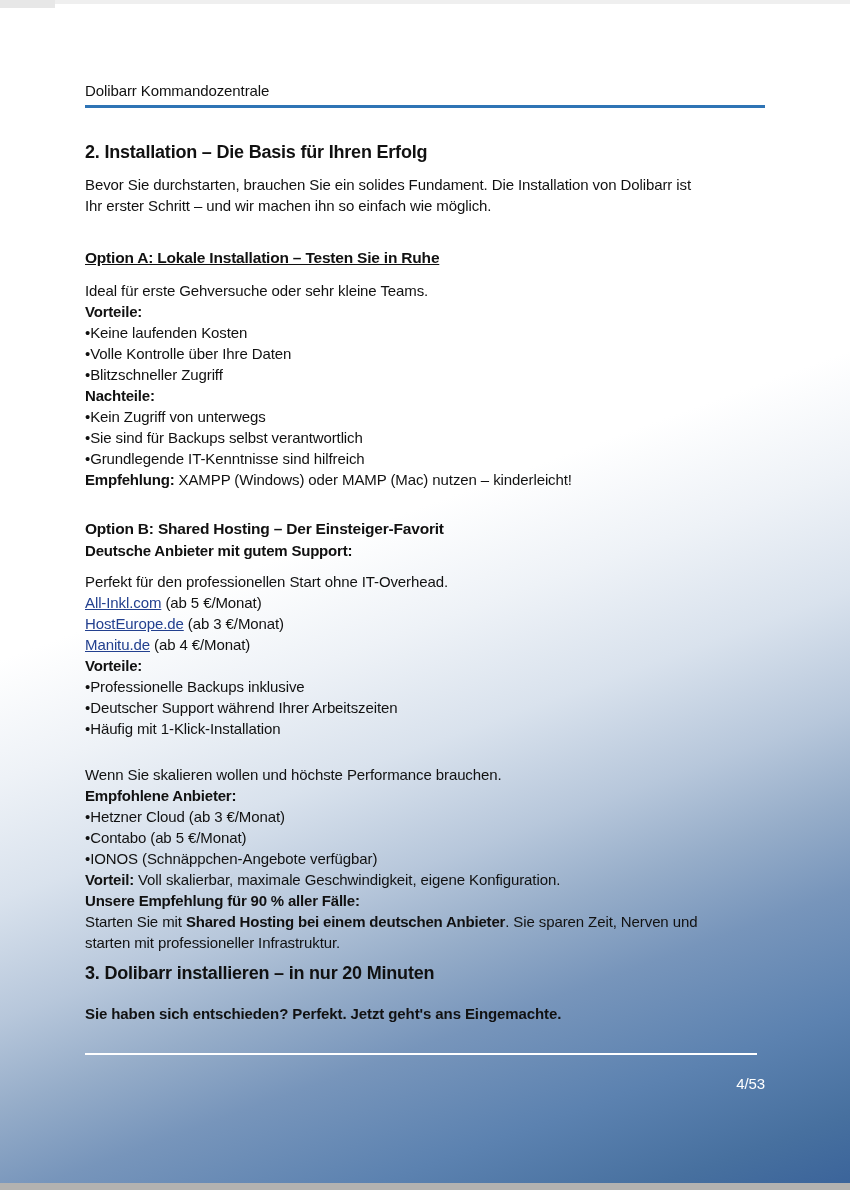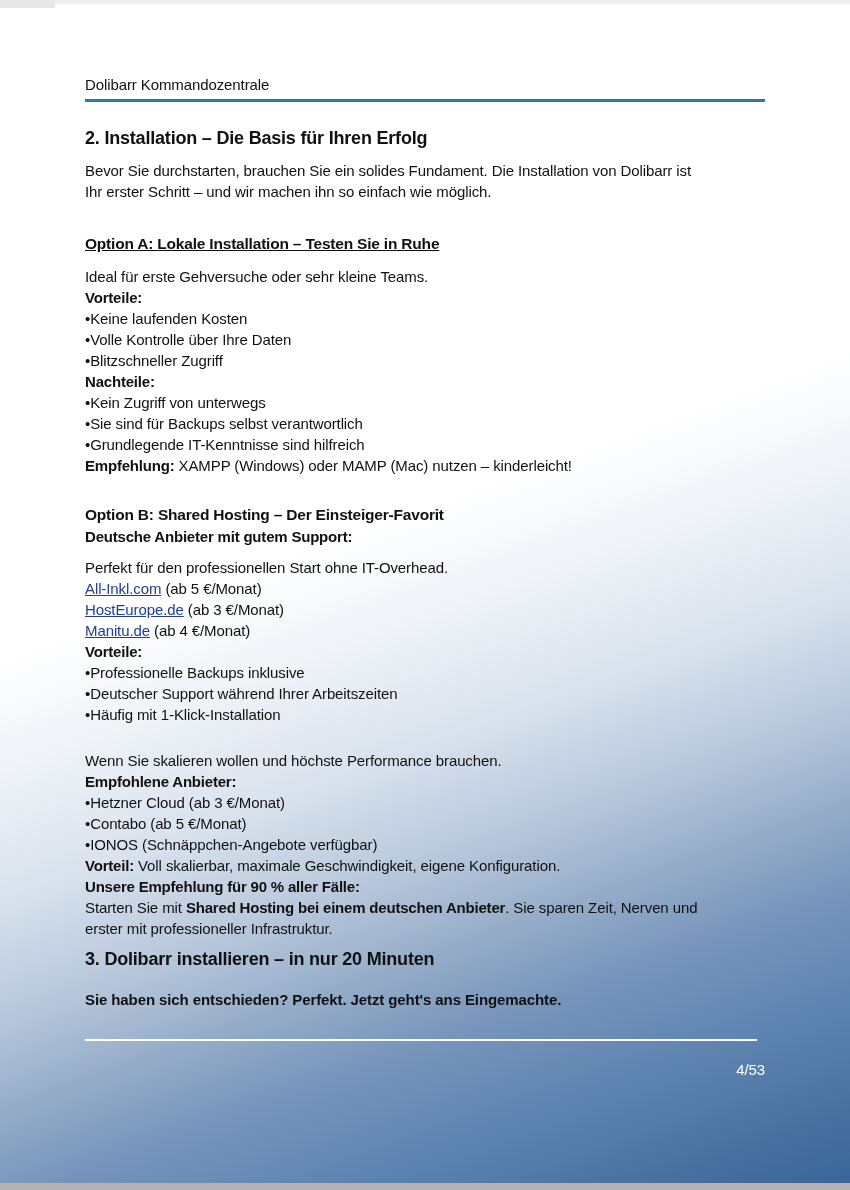--- a/index.html
+++ b/index.html
@@ -13,31 +13,31 @@
       #ffffff 0%, #ffffff 44%,
       #eef2f7 52%, #d9e2ed 60%,
       #b7c7db 68%, #96adc9 74%,
       #7795bb 80%, #5c82b0 88%,
       #47709f 95%, #3a639a 100%);
   }
   .top-strip{position:absolute;top:0;left:0;width:850px;height:4px;background:#efefef;}
   .top-corner{position:absolute;top:0;left:0;width:55px;height:8px;background:#e7e7e7;}
   .bottom-strip{position:absolute;bottom:0;left:0;width:850px;height:7px;background:#b3b2b0;}
   .content{
-    position:absolute;left:85px;top:8px;width:680px;
+    position:absolute;left:85px;top:14px;width:680px;
     padding-top:66px;
     letter-spacing:-0.1px;
   }
   .header-title{font-size:15px;line-height:21px;}
   .header-rule{height:3px;background:#2E74B5;margin-top:4px;}
   .h-chapter{font-size:18px;line-height:25px;font-weight:bold;letter-spacing:-0.2px;}
   .h-section{font-size:15.5px;line-height:22px;font-weight:bold;letter-spacing:-0.2px;}
   .body-line{font-size:15px;line-height:21px;}
   b{letter-spacing:-0.2px;}
-  .mt-chapter1{margin-top:24px;}
+  .mt-chapter1{margin-top:32px;}
   .mt-intro{margin-top:9px;}
   .mt-secA{margin-top:31px;text-decoration:underline;}
   .mt-leadA{margin-top:11px;}
   .mt-secB{margin-top:28px;}
   .mt-leadB{margin-top:10px;}
   .mt-secC{margin-top:29px;}
   .mt-leadC{margin-top:25px;}
   .mt-chapter2{margin-top:8px;}
   .mt-intro2{margin-top:17px;font-weight:bold;}
   a.doc-link{color:#23408F;text-decoration:underline;cursor:pointer;}
@@ -86,21 +86,21 @@
     <div class="body-line">•Häufig mit 1-Klick-Installation</div>
 
     <div class="body-line mt-leadC">Wenn Sie skalieren wollen und höchste Performance brauchen.</div>
     <div class="body-line"><b>Empfohlene Anbieter:</b></div>
     <div class="body-line">•Hetzner Cloud (ab 3 €/Monat)</div>
     <div class="body-line">•Contabo (ab 5 €/Monat)</div>
     <div class="body-line">•IONOS (Schnäppchen-Angebote verfügbar)</div>
     <div class="body-line"><b>Vorteil:</b><span> Voll skalierbar, maximale Geschwindigkeit, eigene Konfiguration.</span></div>
     <div class="body-line"><b>Unsere Empfehlung für 90 % aller Fälle:</b></div>
     <div class="body-line"><span>Starten Sie mit </span><b>Shared Hosting bei einem deutschen Anbieter</b><span>. Sie sparen Zeit, Nerven und</span></div>
-    <div class="body-line">erster mit professioneller Infrastruktur.</div>
+    <div class="body-line">starten mit professioneller Infrastruktur.</div>
 
     <div class="h-chapter mt-chapter2">3. Dolibarr installieren – in nur 20 Minuten</div>
     <div class="body-line mt-intro2">Sie haben sich entschieden? Perfekt. Jetzt geht's ans Eingemachte.</div>
 
     <div class="footer-rule"></div>
     <div class="page-number">4/53</div>
   </div>
 
   <div class="bottom-strip"></div>
 </div>

